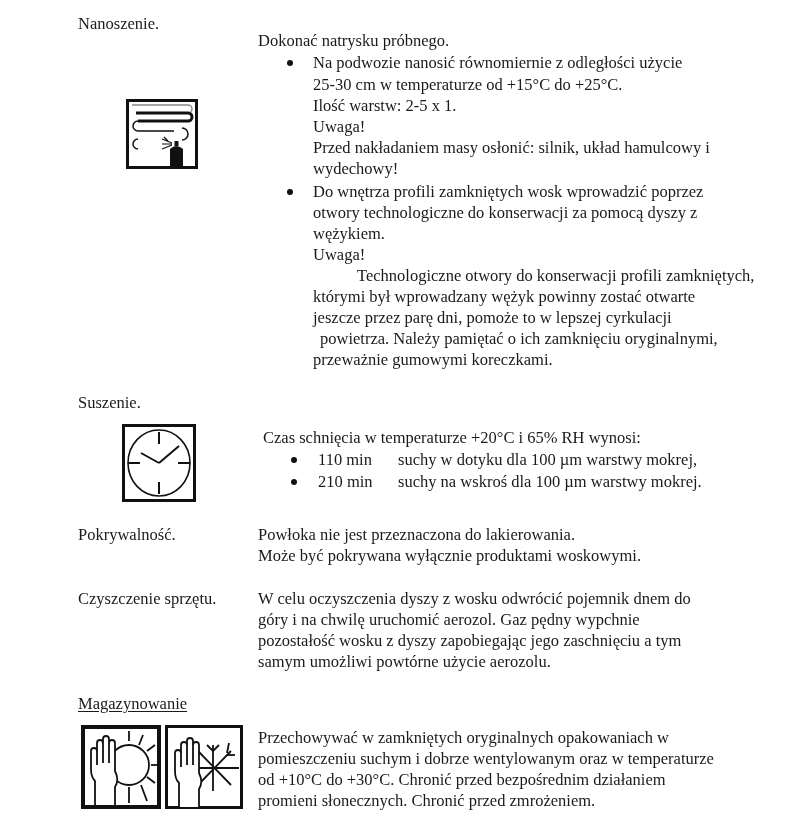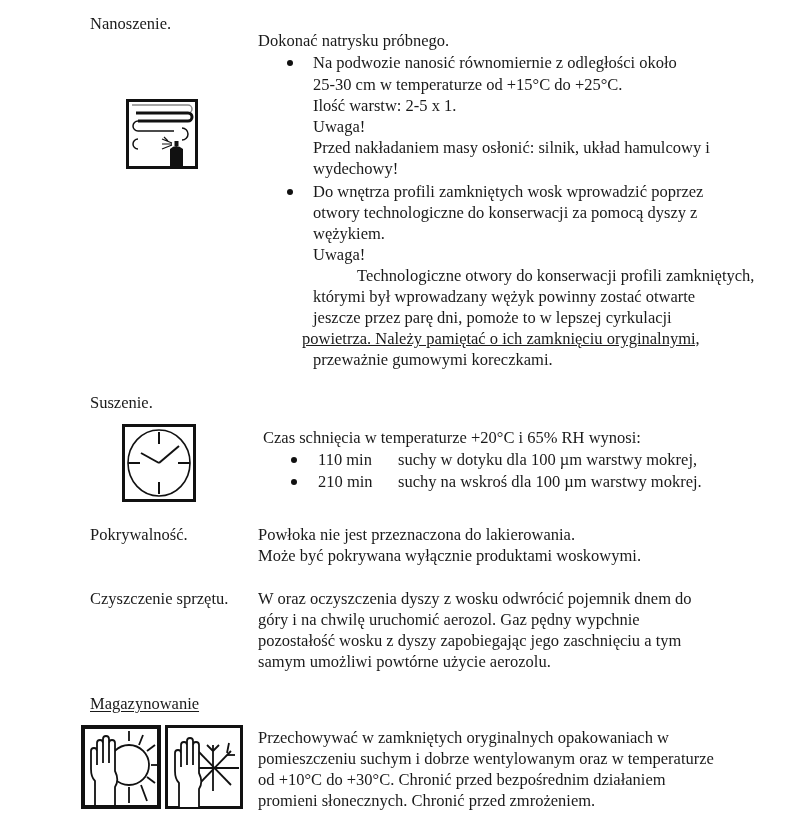--- a/index.html
+++ b/index.html
@@ -1,20 +1,20 @@
 <!DOCTYPE html>
 <html><head>
 <meta charset="utf-8">
 <style>
   html, body { margin: 0; padding: 0; background: #ffffff; }
   body {
     width: 809px; height: 830px; position: relative; overflow: hidden;
     font-family: "Liberation Serif", serif; font-size: 16.5px; color: #1a1a1a;
   }
-  .abs { position: absolute; white-space: nowrap; margin-left: 12px; }
+  .abs { position: absolute; white-space: nowrap; }
   .line { position: absolute; white-space: nowrap; line-height: 21px; }
   .bullet { position: absolute; width: 6px; height: 6px; border-radius: 50%; background: #111; }
   .u { text-decoration: underline; text-underline-offset: 2px; }
   svg { position: absolute; }
 </style>
 </head>
 <body>
 
 <div class="abs" style="left:78px; top:14px;">Nanoszenie.</div>
 
@@ -28,38 +28,38 @@
   <rect x="44" y="50" width="13" height="18" fill="#111"></rect>
   <path d="M44 50 Q50 44 57 50 Z" fill="#111"></path>
   <rect x="48.5" y="42" width="4" height="5" fill="#111"></rect>
   <path d="M46 44 L36 40 M46 45 L36 45 M46 46 L36 50 M42 42 L38 38" stroke="#111" stroke-width="1.2"></path>
 </svg>
 
 <div class="line" style="left:258px; top:30px;">Dokonać natrysku próbnego.</div>
 
 <div class="bullet" style="left:287px; top:60px;"></div>
 <div>
-  <div class="line" style="left:313px; top:52px;">Na podwozie nanosić równomiernie z odległości około</div>
+  <div class="line" style="left:313px; top:52px;">Na podwozie nanosić równomiernie z odległości użycie</div>
   <div class="line" style="left:313px; top:74px;">25-30 cm w temperaturze od +15°C do +25°C.</div>
   <div class="line" style="left:313px; top:95px;">Ilość warstw: 2-5 x 1.</div>
   <div class="line" style="left:313px; top:116px;">Uwaga!</div>
   <div class="line" style="left:313px; top:137px;">Przed nakładaniem masy osłonić: silnik, układ hamulcowy i</div>
   <div class="line" style="left:313px; top:158px;">wydechowy!</div>
 </div>
 
 <div class="bullet" style="left:287px; top:189px;"></div>
 <div>
   <div class="line" style="left:313px; top:181px;">Do wnętrza profili zamkniętych wosk wprowadzić poprzez</div>
   <div class="line" style="left:313px; top:202px;">otwory technologiczne do konserwacji za pomocą dyszy z</div>
   <div class="line" style="left:313px; top:223px;">wężykiem.</div>
   <div class="line" style="left:313px; top:244px;">Uwaga!</div>
   <div class="line" style="left:313px; top:265px;margin-left:44px;">Technologiczne otwory do konserwacji profili zamkniętych,</div>
   <div class="line" style="left:313px; top:286px;">którymi był wprowadzany wężyk powinny zostać otwarte</div>
   <div class="line" style="left:313px; top:307px;">jeszcze przez parę dni, pomoże to w lepszej cyrkulacji</div>
-  <div class="line" style="left:302px; top:328px;text-decoration:underline;">powietrza. Należy pamiętać o ich zamknięciu oryginalnymi,</div>
+  <div class="line" style="left:320px; top:328px;">powietrza. Należy pamiętać o ich zamknięciu oryginalnymi,</div>
   <div class="line" style="left:313px; top:349px;">przeważnie gumowymi koreczkami.</div>
 </div>
 
 <div class="abs" style="left:78px; top:393px;">Suszenie.</div>
 
 <svg style="left:122px; top:424px;" width="74" height="78" viewBox="0 0 74 78">
   <rect x="1.5" y="1.5" width="71" height="75" fill="#fff" stroke="#111" stroke-width="3"></rect>
   <ellipse cx="37" cy="39" rx="31" ry="33" fill="none" stroke="#111" stroke-width="1.6"></ellipse>
   <line x1="37" y1="8" x2="37" y2="20" stroke="#111" stroke-width="2"></line>
   <line x1="37" y1="58" x2="37" y2="70" stroke="#111" stroke-width="2"></line>
@@ -79,21 +79,21 @@
   <div class="bullet" style="left:291px; top:479px;"></div>
   <div class="line" style="left:318px; top:471px;">210 min</div>
   <div class="line" style="left:398px; top:471px;text-align:right;">suchy na wskroś dla 100 µm warstwy mokrej.</div>
 </div>
 
 <div class="abs" style="left:78px; top:525px;text-align:right;">Pokrywalność.</div>
 <div class="line" style="left:258px; top:524px;">Powłoka nie jest przeznaczona do lakierowania.</div>
 <div class="line" style="left:258px; top:545px;text-align:center;">Może być pokrywana wyłącznie produktami woskowymi.</div>
 
 <div class="abs" style="left:78px; top:589px;">Czyszczenie sprzętu.</div>
-<div class="line" style="left:258px; top:588px;">W oraz oczyszczenia dyszy z wosku odwrócić pojemnik dnem do</div>
+<div class="line" style="left:258px; top:588px;">W celu oczyszczenia dyszy z wosku odwrócić pojemnik dnem do</div>
 <div class="line" style="left:258px; top:609px;">góry i na chwilę uruchomić aerozol. Gaz pędny wypchnie</div>
 <div class="line" style="left:258px; top:630px;">pozostałość wosku z dyszy zapobiegając jego zaschnięciu a tym</div>
 <div class="line" style="left:258px; top:651px;">samym umożliwi powtórne użycie aerozolu.</div>
 
 <div class="abs u" style="left:78px; top:694px;">Magazynowanie</div>
 
 <svg style="left:81px; top:725px;" width="80" height="84" viewBox="0 0 80 84">
   <rect x="2" y="2" width="76" height="80" fill="#fff" stroke="#111" stroke-width="4"></rect>
   <circle cx="48" cy="40" r="20" fill="none" stroke="#111" stroke-width="1.8"></circle>
   <g stroke="#111" stroke-width="1.8">

